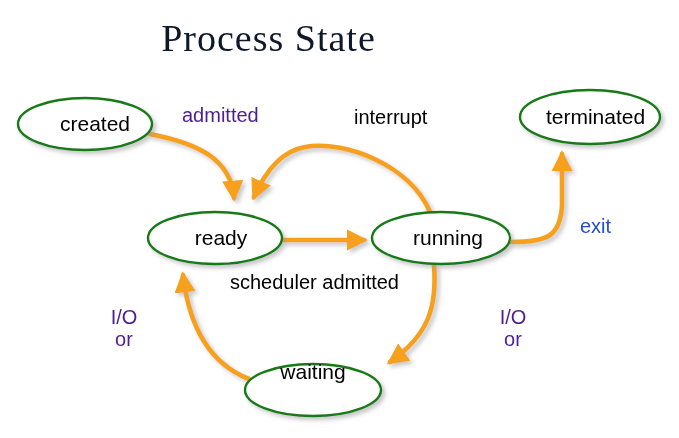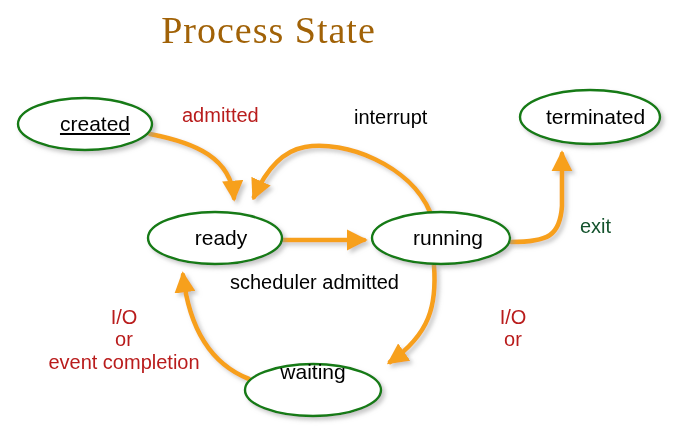--- a/index.html
+++ b/index.html
@@ -20,49 +20,49 @@
   #diagram-svg {
     position: absolute;
     left: 0;
     top: 0;
     width: 679px;
     height: 438px;
   }
   .title {
     position: absolute;
     left: 0;
-    top: 8px;
+    top: 16px;
     width: 537px;
     text-align: center;
     font-family: "Liberation Serif", serif;
     font-size: 38px;
     font-weight: normal;
-    color: #a16207;
+    color: #0f172a;
     letter-spacing: 1px;
   }
   .node-label {
     position: absolute;
     font-family: "Liberation Sans", sans-serif;
     font-size: 21px;
     color: #000000;
     white-space: nowrap;
     text-align: center;
     pointer-events: none;
   }
   .edge-label {
     position: absolute;
     font-family: "Liberation Sans", sans-serif;
     font-size: 20px;
     white-space: nowrap;
     text-align: center;
     line-height: 1.12;
   }
-  .lbl-blue  { color: #b91c1c; }
+  .lbl-blue  { color: #4c1d95; }
   .lbl-red   { color: #000000; }
-  .lbl-black { color: #14532d; }
+  .lbl-black { color: #1d4ed8; }
 </style>
 </head>
 <body>
 
 <div id="canvas">
 
   <div class="title">Process State</div>
 
   <svg id="diagram-svg" viewBox="0 0 679 438">
     <defs>
@@ -98,21 +98,21 @@
       <ellipse cx="590" cy="117" rx="70" ry="27" fill="#ffffff" stroke="#137a13" stroke-width="2.4" filter="url(#soft-shadow)"></ellipse>
 
       <ellipse cx="215" cy="238" rx="67" ry="26" fill="#ffffff" stroke="#137a13" stroke-width="2.4" filter="url(#soft-shadow)"></ellipse>
 
       <ellipse cx="441" cy="238" rx="69" ry="26" fill="#ffffff" stroke="#137a13" stroke-width="2.4" filter="url(#soft-shadow)"></ellipse>
 
       <ellipse cx="313" cy="390" rx="68" ry="26" fill="#ffffff" stroke="#137a13" stroke-width="2.4" filter="url(#soft-shadow)"></ellipse>
     </g>
   </svg>
 
-  <div class="node-label" style="left:18px; top:112px; width:154px;text-decoration:underline;">created</div>
+  <div class="node-label" style="left:18px; top:112px; width:154px;">created</div>
 
   <div class="node-label" style="left:520px; top:105px; width:151px;">terminated</div>
 
   <div class="node-label" style="left:148px; top:226px; width:146px;">ready</div>
 
   <div class="node-label" style="left:372px; top:226px; width:152px;">running</div>
 
   <div class="node-label" style="left:245px; top:360px; width:136px;">waiting</div>
 
   <div class="edge-label lbl-blue" style="left:182px; top:104px;">admitted</div>
@@ -124,16 +124,15 @@
   <div class="edge-label lbl-black" style="left:580px; top:215px;">exit</div>
 
   <div class="edge-label lbl-blue" style="left:453px; top:306px; width:120px; text-align:center;">
     <div>I/O</div>
     <div>or</div>
   </div>
 
   <div class="edge-label lbl-blue" style="left:26px; top:306px; width:196px; text-align:center;">
     <div>I/O</div>
     <div>or</div>
-    <div>event completion</div>
   </div>
 
 </div>
 
 </body></html>

